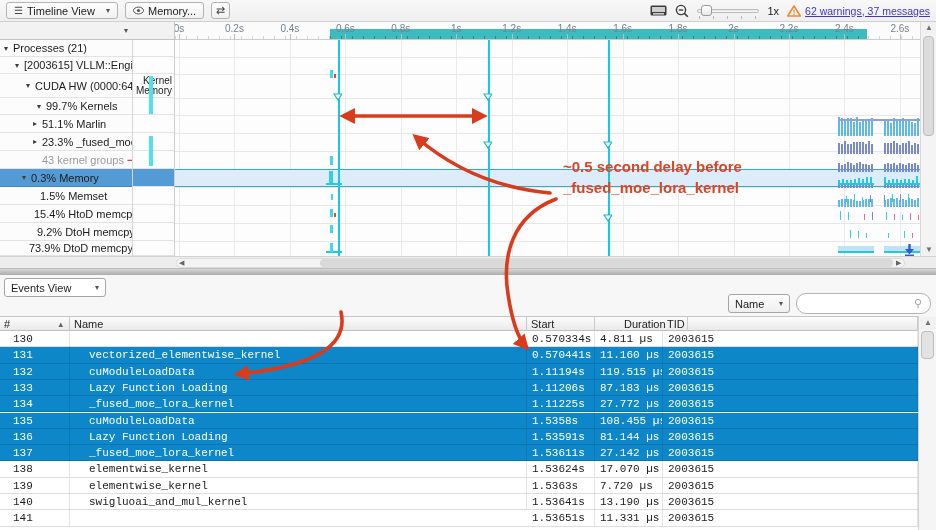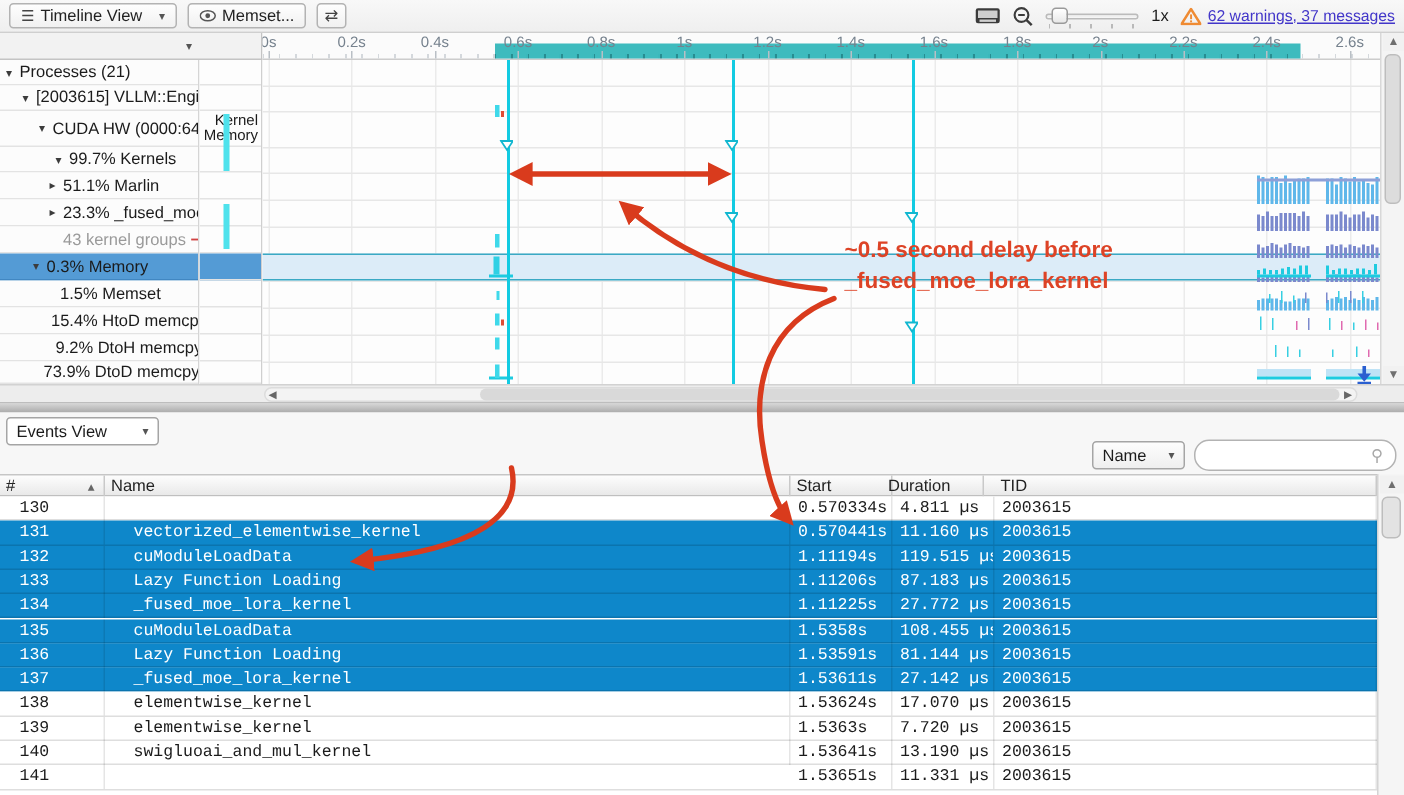--- a/index.html
+++ b/index.html
@@ -93,21 +93,21 @@
     <div class="btn" style="width:112px">
       <span style="font-size:10px;color:#444;">☰</span>
       <span>Timeline View</span>
       <span class="caret" style="margin-left:auto">▾</span>
     </div>
     <div class="btn">
       <svg width="11" height="9">
           <ellipse cx="5.5" cy="4.5" rx="5" ry="3.4" fill="none" stroke="#555"></ellipse>
           <circle cx="5.5" cy="4.5" r="1.6" fill="#555"></circle>
         </svg>
-      <span>Memset...</span>
+      <span>Memory...</span>
     </div>
     <div class="btn" style="padding:0 4px">
       <span style="font-size:11px;color:#444;">⇄</span>
     </div>
     <div class="tb-right">
       <svg width="17" height="11">
           <rect x="0.5" y="0.5" width="16" height="10" rx="1.5" fill="#3b3b3b"></rect>
           <rect x="2" y="2" width="13" height="5" fill="#cfcfcf"></rect>
           <rect x="3" y="8" width="11" height="1.6" fill="#cfcfcf"></rect>
         </svg>
@@ -492,21 +492,21 @@
     </div>
     <div id="ev-search">
       <input value="" style="">
       <span class="mag">⚲</span>
     </div>
   </div>
   <div class="abs" id="ev-head">
       <div class="hd-cell" style="left: 0px; width: 70px;">#<span style="position: absolute; right: 6px; top: 0px; color: rgb(102, 102, 102); font-size: 9px;">▴</span></div>
       <div class="hd-cell" style="left: 70px; width: 457px;">Name</div>
       <div class="hd-cell" style="left: 527px; width: 68px;">Start</div>
-      <div class="hd-cell" style="left: 588px; width: 68px;">Duration</div>
+      <div class="hd-cell" style="left: 620px; width: 68px;">Duration</div>
       <div class="hd-cell" style="left: 663px; width: 255px;">TID</div>
     </div>
   <div class="abs" id="ev-rows">
       <div class="ev-row" style="top: 0px;">
         <div class="ev-cell" style="left: 0px; width: 70px; padding-left: 13px;">130</div>
         <div class="ev-cell" style="left: 527px; width: 68px; padding-left: 5px;">0.570334s</div>
         <div class="ev-cell" style="left: 595px; width: 68px; padding-left: 5px;">4.811 µs</div>
         <div class="ev-cell" style="left: 663px; width: 255px; padding-left: 5px;">2003615</div>
       </div>
       <div class="ev-row sel" style="top: 16.3px;">

